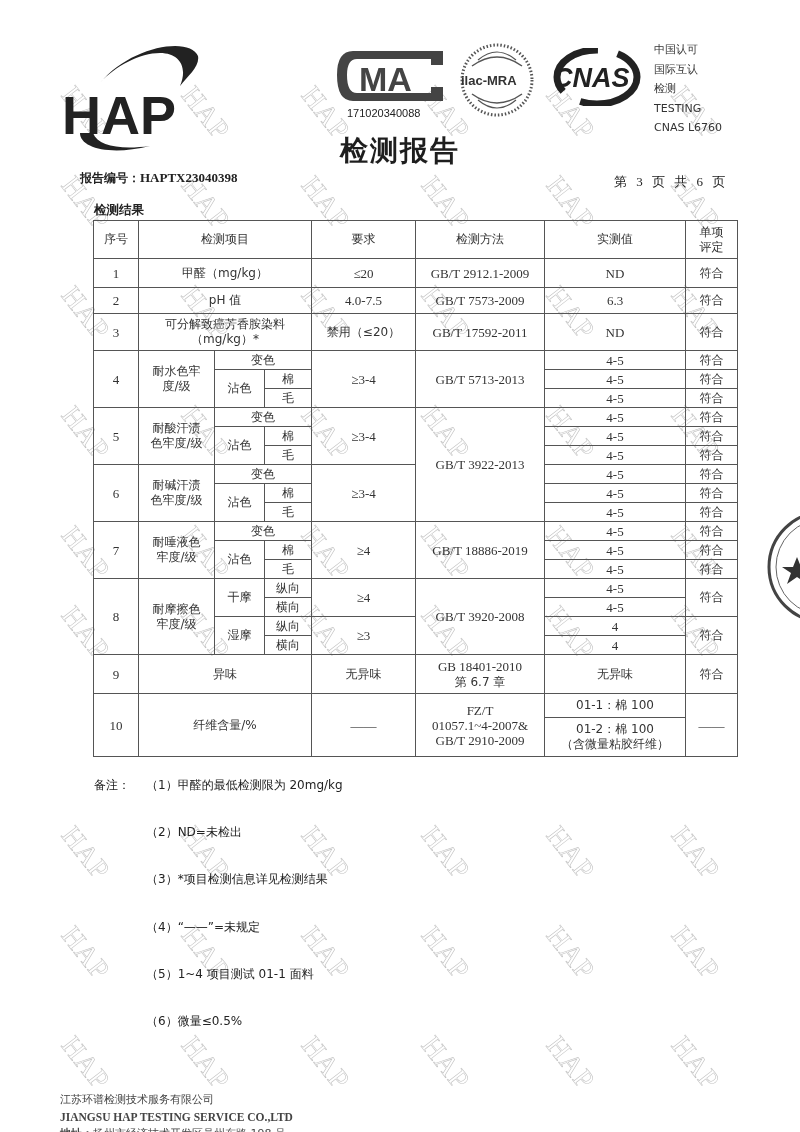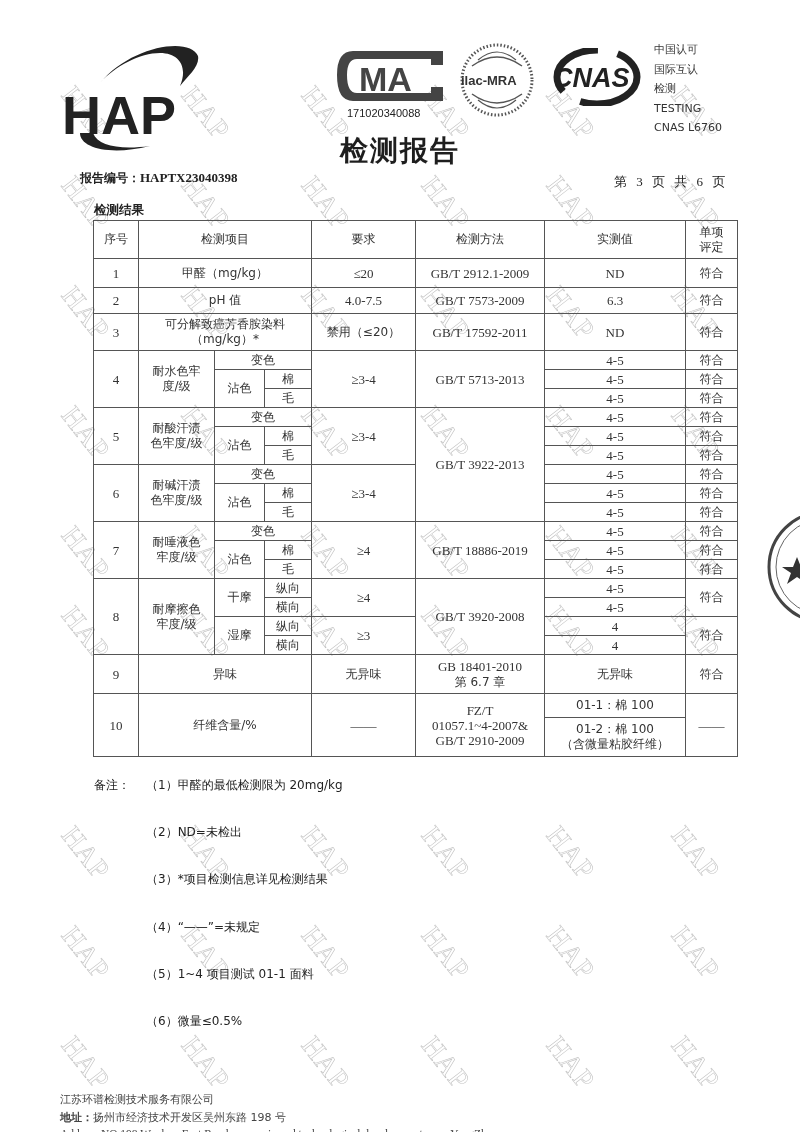--- a/index.html
+++ b/index.html
@@ -337,15 +337,16 @@
 </div>
 
 <svg class="abs stamp" viewBox="0 0 80 125">
   <circle cx="62" cy="62" r="55" fill="none" stroke="#444" stroke-width="3"></circle>
   <circle cx="62" cy="62" r="48" fill="none" stroke="#666" stroke-width="1"></circle>
   <polygon points="40,62 44,72 55,72 46,78 50,89 40,82 30,89 34,78 25,72 36,72" fill="#333" transform="translate(-5,-10)"></polygon>
 </svg>
 
 <div class="abs footer">
   <div class="zh">江苏环谱检测技术服务有限公司</div>
+  <div class="b">JIANGSU HAP TESTING SERVICE CO.,LTD</div>
   <div class="row"><span class="zh b">地址：</span><span class="zh">扬州市经济技术开发区吴州东路 198 号</span></div>
   <div>Adderss:NO.198 Wuzhou East Road,economic and technological development zone,YangZhou</div>
 </div>
 
 </body></html>

